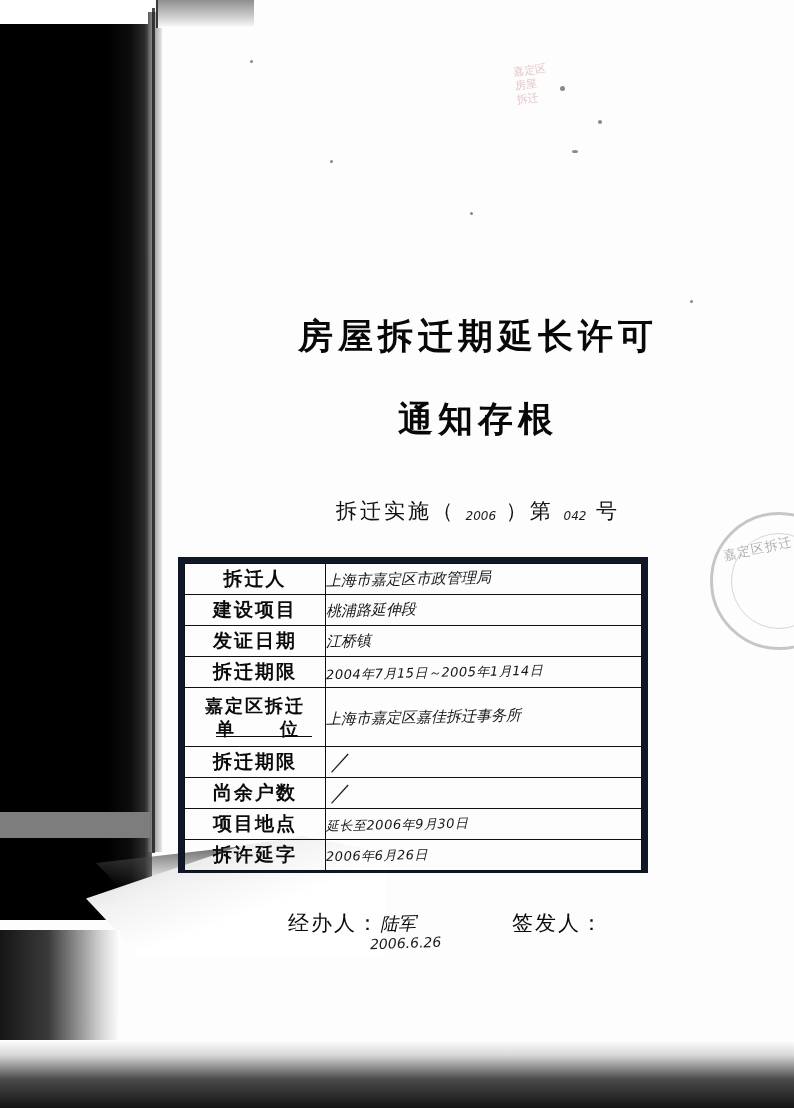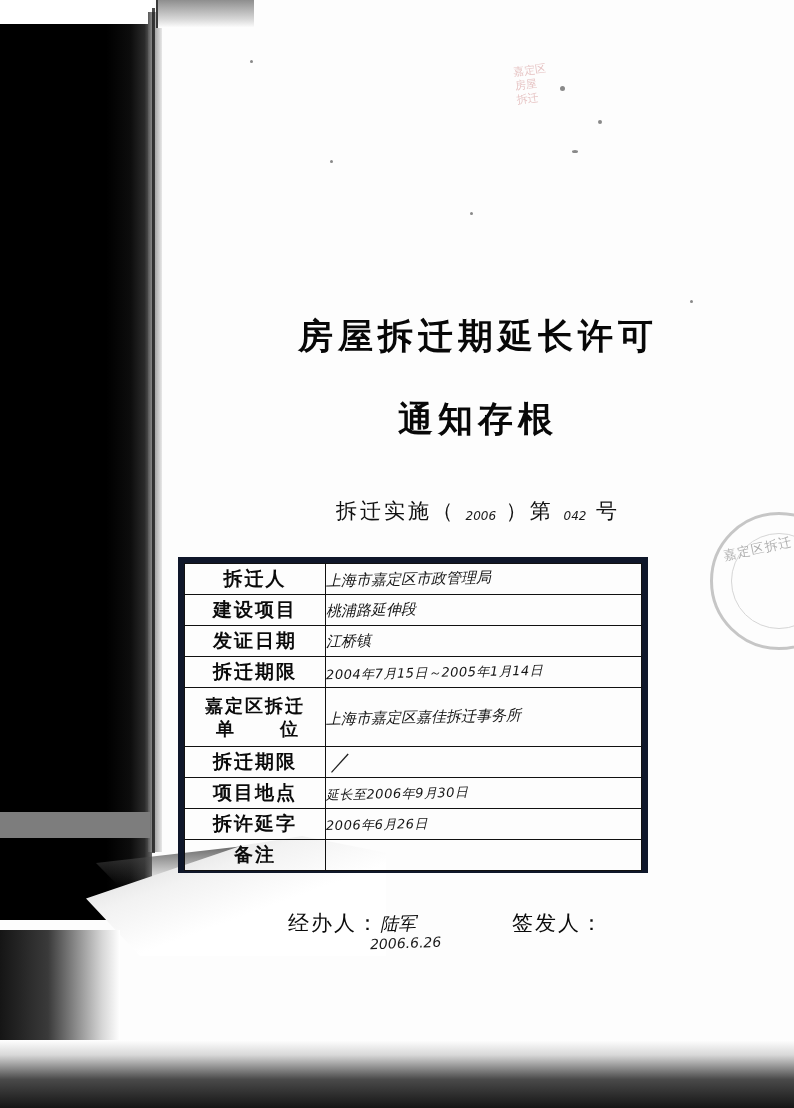--- a/index.html
+++ b/index.html
@@ -227,21 +227,21 @@
     font-weight: bold;
     color: #0b0b0b;
     height: 30px;
     white-space: nowrap;
   }
   td.label .two-line {
     display: block;
     line-height: 23px;
     font-size: 18px;
   }
-  td.label .spaced { letter-spacing: 14px; padding-left: 18px; }
+  td.label .spaced { letter-spacing: 14px; padding-left: 18px; text-decoration: underline; }
   td.value {
     padding-left: 8px;
     height: 30px;
   }
   .hw {
     font-family: "DejaVu Sans", sans-serif;
     font-style: italic;
     font-size: 15px;
     color: #151515;
     display: inline-block;
@@ -376,35 +376,35 @@
           <span class="hw">上海市嘉定区嘉佳拆迁事务所</span>
         </td>
       </tr>
       <tr>
         <td class="label">拆迁期限</td>
         <td class="value">
           <span class="hw slash">／</span>
         </td>
       </tr>
       <tr>
+        <td class="label">尚余户数</td>
+        <td class="value">
+          <span class="hw slash">／</span>
+        </td>
+      </tr>
+      <tr>
         <td class="label">项目地点</td>
         <td class="value">
           <span class="hw sm">延长至2006年9月30日</span>
         </td>
       </tr>
       <tr>
         <td class="label">拆许延字</td>
         <td class="value">
           <span class="hw sm">2006年6月26日</span>
-        </td>
-      </tr>
-      <tr>
-        <td class="label">备注</td>
-        <td class="value">
-          <span class="hw"></span>
         </td>
       </tr>
     </tbody>
       </table>
   </div>
 
   <div class="sign-row">
     <div class="sign-left">
       <span>经办人：</span><span class="sign-hw">陆军</span>
       <span class="sign-date">2006.6.26</span>

